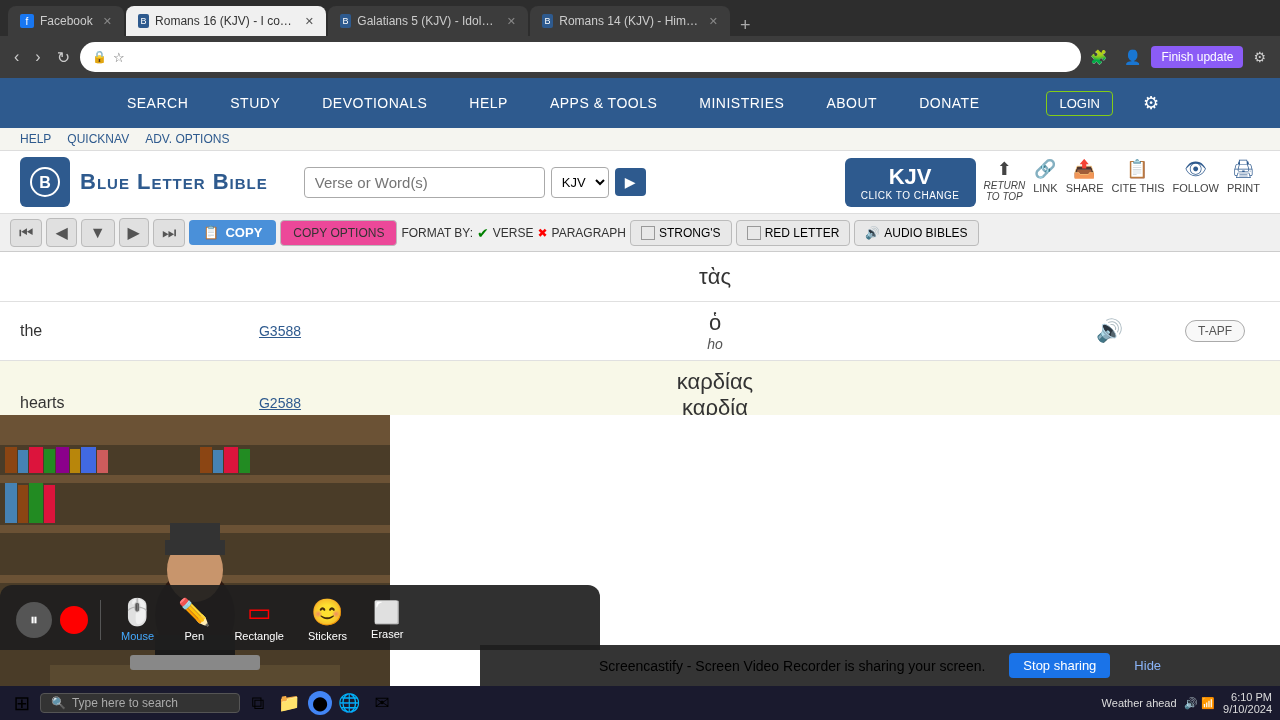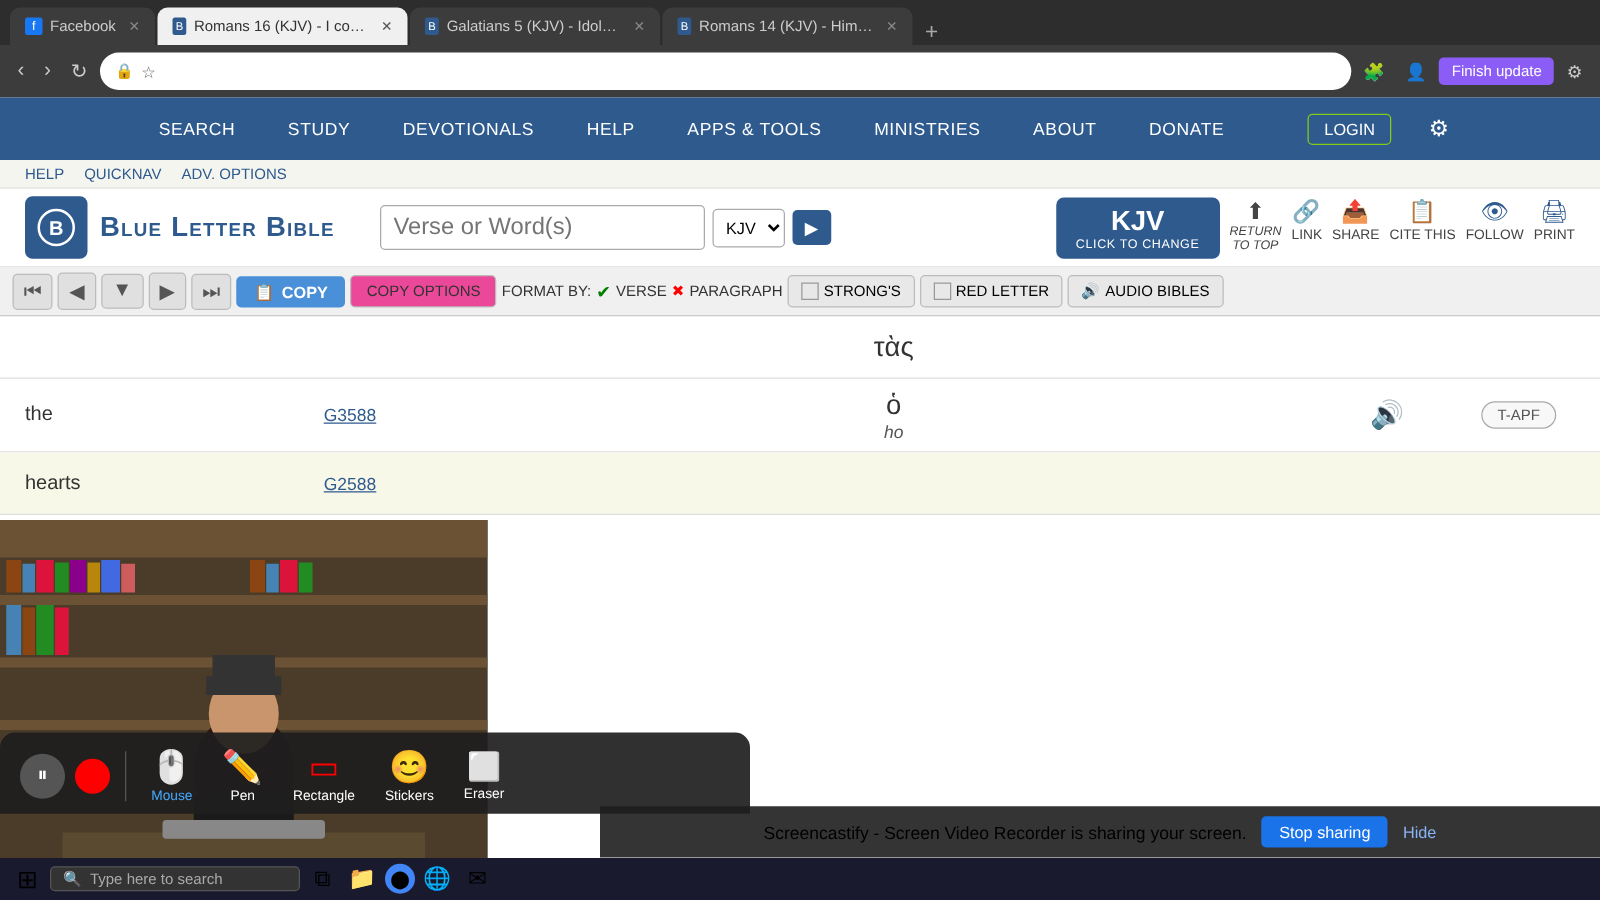--- a/index.html
+++ b/index.html
@@ -28,21 +28,21 @@
     
     .blb-subnav { background: #f5f5f0; border-bottom: 1px solid #ddd; display: flex; align-items: center; gap: 0; padding: 4px 20px; }
     .blb-subnav-link { color: #2e5a8e; font-size: 12px; margin-right: 16px; cursor: pointer; text-decoration: none; }
 
     
     .blb-header-row { display: flex; align-items: center; background: #fff; padding: 6px 20px; border-bottom: 1px solid #ddd; gap: 16px; }
     .blb-logo-area { display: flex; align-items: center; gap: 10px; margin-right: 20px; }
     .blb-logo-icon { width: 50px; height: 50px; background: #2e5a8e; border-radius: 6px; display: flex; align-items: center; justify-content: center; color: white; font-size: 20px; }
     .blb-logo-text { font-size: 22px; font-weight: bold; color: #2e5a8e; letter-spacing: 1px; font-variant: small-caps; }
     .blb-search-area { display: flex; align-items: center; gap: 6px; flex: 1; }
-    .blb-input { border: 1px solid #aaa; border-radius: 4px; padding: 6px 10px; font-size: 19px; width: 260px; color: #999; }
+    .blb-input { border: 1px solid #aaa; border-radius: 4px; padding: 6px 10px; font-size: 15px; width: 241px; color: #999; }
     .blb-select { border: 1px solid #aaa; border-radius: 4px; padding: 6px 6px; font-size: 13px; background: #fff; }
     .blb-go-btn { background: #2e5a8e; border: none; color: white; padding: 6px 10px; border-radius: 4px; cursor: pointer; font-size: 14px; }
 
     .blb-right-btns { display: flex; gap: 8px; margin-left: auto; }
     .blb-icon-btn { display: flex; flex-direction: column; align-items: center; cursor: pointer; color: #444; font-size: 11px; gap: 2px; }
     .blb-icon-btn .icon-area { font-size: 18px; color: #2e5a8e; }
     .blb-kjv-box { background: #2e5a8e; color: white; border-radius: 6px; padding: 6px 16px; display: flex; flex-direction: column; align-items: center; cursor: pointer; }
     .blb-kjv-box .kjv-label { font-size: 22px; font-weight: bold; }
     .blb-kjv-box .kjv-sub { font-size: 10px; letter-spacing: 0.5px; }
     .blb-return-btn { display: flex; flex-direction: column; align-items: center; cursor: pointer; color: #444; font-size: 11px; background: none; border: none; }
@@ -82,21 +82,21 @@
     .video-area { width: 390px; background: #1a1a1a; flex-shrink: 0; position: relative; }
     .video-placeholder { width: 100%; height: 100%; background: linear-gradient(135deg, #3a3a5a 0%, #2a2a4a 50%, #1a1a2a 100%); display: flex; align-items: center; justify-content: center; }
     .screencast-bar { background: rgba(30,30,30,0.92); border-radius: 12px 12px 0 0; padding: 8px 16px 4px; display: flex; align-items: center; gap: 8px; width: 600px; }
     .sc-tool { display: flex; flex-direction: column; align-items: center; gap: 2px; cursor: pointer; padding: 4px 8px; border-radius: 8px; }
     .sc-tool .sc-icon { font-size: 26px; }
     .sc-tool .sc-label { font-size: 11px; color: #fff; }
     .sc-tool.active .sc-label { color: #4af; }
     .sc-divider { width: 1px; height: 40px; background: #555; margin: 0 4px; }
 
     
-    .notification-bar { position: fixed; bottom: 34px; left: 480px; right: 0; background: rgba(30,30,30,0.9); display: flex; align-items: center; justify-content: center; gap: 12px; padding: 8px 4px; z-index: 200; }
+    .notification-bar { position: fixed; bottom: 34px; left: 480px; right: 0; background: rgba(30,30,30,0.9); display: flex; align-items: center; justify-content: center; gap: 24px; padding: 8px 4px; z-index: 200; }
     .stop-sharing-btn { background: #1a73e8; color: white; border: none; border-radius: 4px; padding: 5px 14px; font-size: 13px; cursor: pointer; }
     .hide-btn { color: #8ab4f8; font-size: 13px; cursor: pointer; background: none; border: none; }
 
     
     .taskbar { position: fixed; bottom: 0; left: 0; right: 0; height: 34px; background: #1a1a2e; display: flex; align-items: center; padding: 0 8px; gap: 4px; z-index: 300; }
     .taskbar-search { background: #333; border-radius: 4px; padding: 2px 10px; color: #aaa; font-size: 12px; width: 200px; border: 1px solid #555; display: flex; align-items: center; gap: 6px; }
     .taskbar-icon { width: 28px; height: 28px; display: flex; align-items: center; justify-content: center; cursor: pointer; font-size: 18px; }
     .taskbar-right { margin-left: auto; display: flex; align-items: center; gap: 8px; color: #ddd; font-size: 11px; }
 
     
@@ -282,20 +282,25 @@
       </div>
     </div>
 
     <div class="bible-row highlighted">
       <div class="cell-word">
         <span>hearts</span>
       </div>
       <div class="cell-strongs">
         <a href="#">G2588</a>
       </div>
+      <div class="cell-greek">
+        <span class="greek-main">καρδίας</span>
+        <span class="greek-main">καρδία</span>
+        <span class="greek-trans">kardia</span>
+      </div>
       <div class="cell-audio"></div>
       <div class="cell-type"></div>
     </div>
 
     <div class="bible-row">
       <div class="cell-strongs">
         <a href="#">G3588</a>
       </div>
       <div class="cell-greek">
         <span class="greek-main">τῶν</span>
@@ -400,13 +405,21 @@
   <div class="taskbar-icon" style="font-size:20px;">⊞</div>
   <div class="taskbar-search">
     <span>🔍</span>
     <span>Type here to search</span>
   </div>
   <div class="taskbar-icon">⧉</div>
   <div class="taskbar-icon">📁</div>
   <div class="taskbar-icon" style="background:#4285f4;border-radius:50%;width:24px;height:24px;font-size:14px;">⬤</div>
   <div class="taskbar-icon">🌐</div>
   <div class="taskbar-icon">✉</div>
+  <div class="taskbar-right">
+    <span>Weather ahead</span>
+    <span>🔊 📶</span>
+    <div style="text-align:right;">
+      <div>6:10 PM</div>
+      <div>9/10/2024</div>
+    </div>
+  </div>
 </div>
 
 </body></html>

